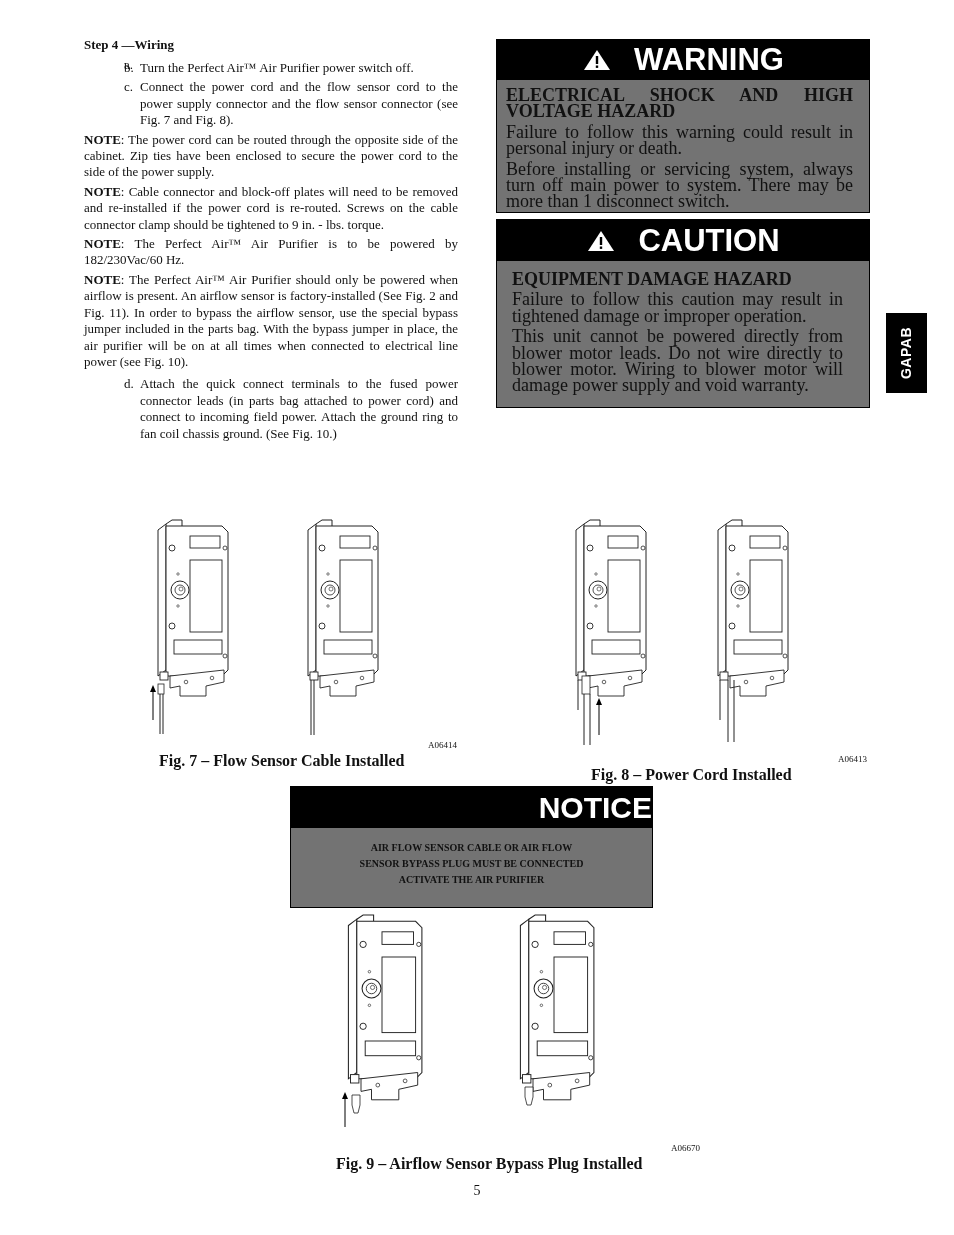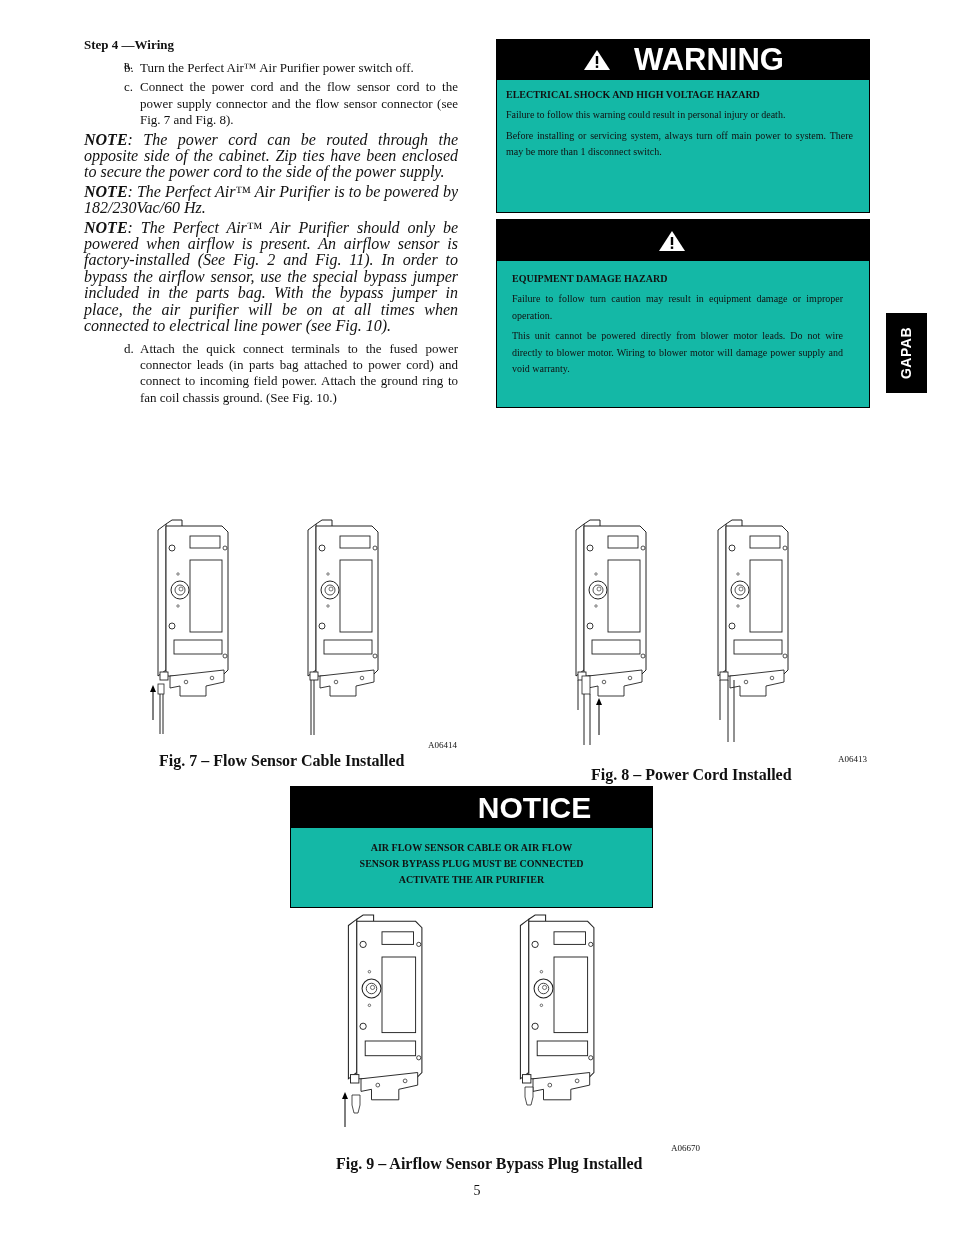--- a/index.html
+++ b/index.html
@@ -1,30 +1,30 @@
 <!DOCTYPE html>
 <html><head>
 <meta charset="utf-8">
 <style>
   html, body { margin: 0; padding: 0; background: #ffffff; }
   body { width: 954px; height: 1235px; position: relative; overflow: hidden;
          font-family: "Liberation Serif", serif; color: #111; }
   .abs { position: absolute; }
-  .p { font-size: 16px; line-height: 16.4px; text-align: justify; margin: 0; font-style: italic; }
+  .p { font-size: 13px; line-height: 16.4px; text-align: justify; margin: 0; }
   .step-title { left: 84px; top: 37px; font-size: 13px; font-weight: bold; }
   .list { left: 84px; width: 374px; }
   .li { position: relative; padding-left: 56px; font-size: 13px; line-height: 16.4px; text-align: justify; margin-bottom: 3px; }
   .li .mk { position: absolute; left: 40px; top: 0; }
   .note { margin-bottom: 3px; }
   .note b { font-weight: bold; }
-  .box { position: absolute; border: 1px solid #000; background: #14b8a6; }
+  .box { position: absolute; border: 1px solid #000; background: #737373; }
   .box-head { background: #000; color: #fff; font-family: "Liberation Sans", sans-serif;
               font-weight: bold; display: flex; align-items: center; justify-content: center; }
   .box-head .tri { width: 30px; height: 24px; margin-right: 22px; }
-  .box-body { font-size: 10px; line-height: 16.4px; text-align: justify; }
+  .box-body { font-size: 18px; line-height: 16.4px; text-align: justify; }
   .box-body p { margin: 0 0 4px 0; }
   .box-body .hz { font-weight: bold; }
   .side-tab { left: 886px; top: 313px; width: 41px; height: 80px; background: #000; color: #fff;
               font-family: "Liberation Sans", sans-serif; font-weight: bold; font-size: 14px;
               display: flex; align-items: center; justify-content: center; }
   .side-tab span { transform: rotate(-90deg); white-space: nowrap; letter-spacing: 0.5px; }
   .fig-cap { font-size: 16px; font-weight: bold; }
   .fig-code { font-size: 9px; }
   .notice-body { text-align: center; font-weight: bold; font-size: 10px; line-height: 16px; padding-top: 12px; }
   .page-num { left: 0; width: 954px; top: 1183px; text-align: center; font-size: 14px; }
@@ -77,20 +77,21 @@
   </div>
   <div class="li">
     <span class="mk">b.</span>
     <span>Turn the Perfect Air™  Air Purifier power switch off.</span>
   </div>
   <div class="li">
     <span class="mk">c.</span>
     <span>Connect the power cord and the flow sensor cord to the power supply connector and the flow sensor connector (see Fig. 7 and Fig. 8).</span>
   </div>
   <p class="p note"><b>NOTE</b><span>:  The power cord can be routed through the opposite side of the cabinet. Zip ties have been enclosed to secure the power cord to the side of the power supply.</span></p>
+  <p class="p note"><b>NOTE</b><span>:  Cable connector and block-off plates will need to be removed and re-installed if the power cord is  re-routed.  Screws on the cable connector clamp should be tightened to 9 in. - lbs. torque.</span></p>
   <p class="p note"><b>NOTE</b><span>:   The Perfect Air™  Air Purifier is to be powered by 182/230Vac/60 Hz.</span></p>
   <p class="p note"><b>NOTE</b><span>:  The Perfect Air™  Air Purifier should only be powered when airflow is present.  An airflow sensor is factory-installed (See Fig. 2 and Fig. 11).  In order to bypass the airflow sensor, use the special bypass jumper included in the parts bag.  With the bypass jumper in place, the air purifier will be on at all times when connected  to electrical line power (see Fig. 10).</span></p>
   <div class="li" style="margin-top:6px;">
     <span class="mk">d.</span>
     <span>Attach the quick connect terminals to the fused power connector leads (in parts bag attached to power cord) and connect to incoming field power.  Attach the ground ring to fan coil chassis ground.  (See Fig. 10.)</span>
   </div>
 </div>
 
 <div class="box" style="left:496px; top:39px; width:372px; height:172px;">
   <div class="box-head" style="height:40px; font-size:31px;">
@@ -108,24 +109,25 @@
   </div>
 </div>
 
 <div class="box" style="left:496px; top:219px; width:372px; height:187px;">
   <div class="box-head" style="height:41px; font-size:31px;">
     <svg class="tri" viewBox="0 0 30 24">
       <path d="M15 2 L28 22 L2 22 Z" fill="#fff"></path>
       <rect x="13.8" y="8" width="2.4" height="8" fill="#000"></rect>
       <rect x="13.8" y="17.5" width="2.4" height="2.4" fill="#000"></rect>
     </svg>
+    <span>CAUTION</span>
   </div>
   <div class="box-body" style="padding:10px 26px 0 15px;">
     <p class="hz">EQUIPMENT DAMAGE HAZARD</p>
-    <p>Failure to follow turn caution may result in equipment damage or improper operation.</p>
+    <p>Failure to follow this caution may result in tightened damage or improper operation.</p>
     <p>This unit cannot be powered directly from blower motor leads. Do not wire directly to blower motor. Wiring to blower motor will damage power supply and void warranty.</p>
   </div>
 </div>
 
 <div class="abs side-tab">
   <span>GAPAB</span>
 </div>
 
 <svg class="dev" style="left:150px; top:520px;" width="90" height="215" viewBox="0 0 90 215">
   <use href="#device"></use>
@@ -155,21 +157,21 @@
 <svg class="dev" style="left:710px; top:520px;" width="90" height="230" viewBox="0 0 90 230">
   <use href="#device"></use>
   <line x1="10" y1="160" x2="10" y2="200" stroke="#222" stroke-width="1"></line>
   <line x1="18" y1="160" x2="18" y2="222" stroke="#222" stroke-width="1"></line>
   <line x1="24" y1="160" x2="24" y2="222" stroke="#222" stroke-width="1"></line>
 </svg>
 <div class="abs fig-code" style="left:838px; top:754px;">A06413</div>
 <div class="abs fig-cap" style="left:591px; top:766px;">Fig. 8  –  Power Cord Installed</div>
 
 <div class="box" style="left:290px; top:786px; width:361px; height:120px;">
-  <div class="box-head" style="height:41px; font-size:30px; justify-content:center; padding-left:10px;">
+  <div class="box-head" style="height:41px; font-size:30px; justify-content:flex-end; padding-left:10px;">
     <span style="margin-left:116px;">NOTICE</span>
   </div>
   <div class="notice-body">
     <div>AIR FLOW SENSOR CABLE OR AIR FLOW</div>
     <div>SENSOR BYPASS PLUG MUST BE CONNECTED</div>
     <div>ACTIVATE THE AIR PURIFIER</div>
   </div>
 </div>
 
 <svg class="dev" style="left:340px; top:915px;" width="100" height="220" viewBox="0 0 100 220">

